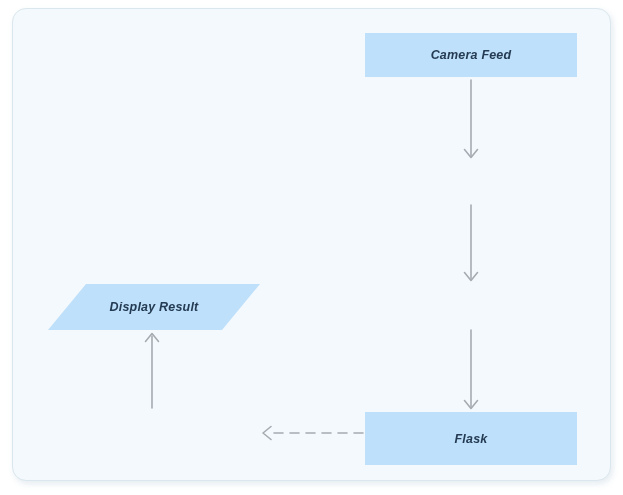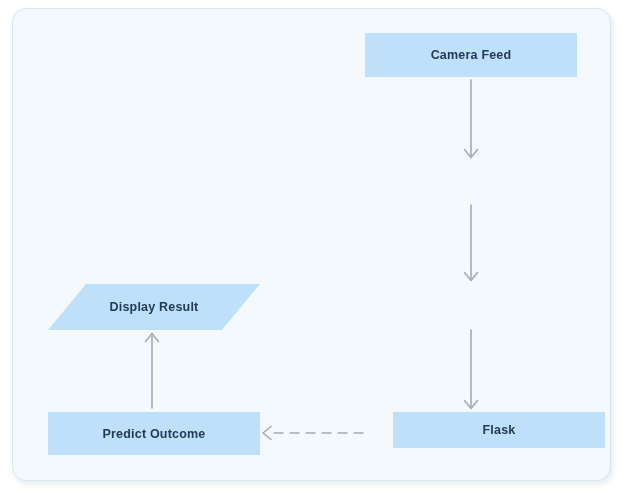--- a/index.html
+++ b/index.html
@@ -4,21 +4,21 @@
 <style>
   html, body { margin: 0; padding: 0; }
   body {
     width: 623px; height: 495px;
     background: #ffffff;
     font-family: "Liberation Sans", sans-serif;
     overflow: hidden;
   }
   .canvas {
     position: relative;
-    width: 623px; height: 495px;
+    width: 623px; height: 495px; font-style: italic;
   }
   .panel {
     position: absolute;
     left: 12px; top: 8px;
     width: 599px; height: 473px;
     background: #f3f9fc;
     border: 1.5px solid #dbe7ee;
     border-radius: 14px;
     box-shadow: 2px 3px 6px rgba(160, 185, 205, 0.28);
     box-sizing: border-box;
@@ -46,21 +46,21 @@
     color: #243b53;
     font-size: 12.5px;
     font-weight: 600;
     letter-spacing: 0.2px;
     text-align: center;
     box-sizing: border-box;
   }
   .node-camera-feed        { left: 365px; top: 33px;  width: 212px; height: 44px; }
   .node-process-data       { left: 365px; top: 160px; width: 212px; height: 42px; }
   .node-load-data-in-model { left: 365px; top: 284px; width: 212px; height: 43px; }
-  .node-flask              { left: 365px; top: 412px; width: 212px; height: 36px; margin-left: 28px; }
+  .node-flask              { left: 365px; top: 412px; width: 212px; height: 53px; }
   .node-predict-outcome    { left: 48px;  top: 412px; width: 212px; height: 43px; }
   .node-display-result     {
     left: 48px; top: 284px; width: 212px; height: 46px;
     clip-path: polygon(38px 0, 100% 0, calc(100% - 38px) 100%, 0 100%);
   }
 </style>
 </head>
 <body>
 
 <div class="canvas">
@@ -88,19 +88,16 @@
       <path d="M145.5 341.5 L152 333.5 L158.5 341.5"></path>
     </g>
   </svg>
 
   <div class="node node-camera-feed">
     <span>Camera Feed</span>
   </div>
   <div class="node node-flask">
     <span>Flask</span>
   </div>
-  <div class="node node-predict-outcome">
-    <span>Predict Outcome</span>
-  </div>
   <div class="node node-display-result">
     <span>Display Result</span>
   </div>
 </div>
 
 </body></html>

